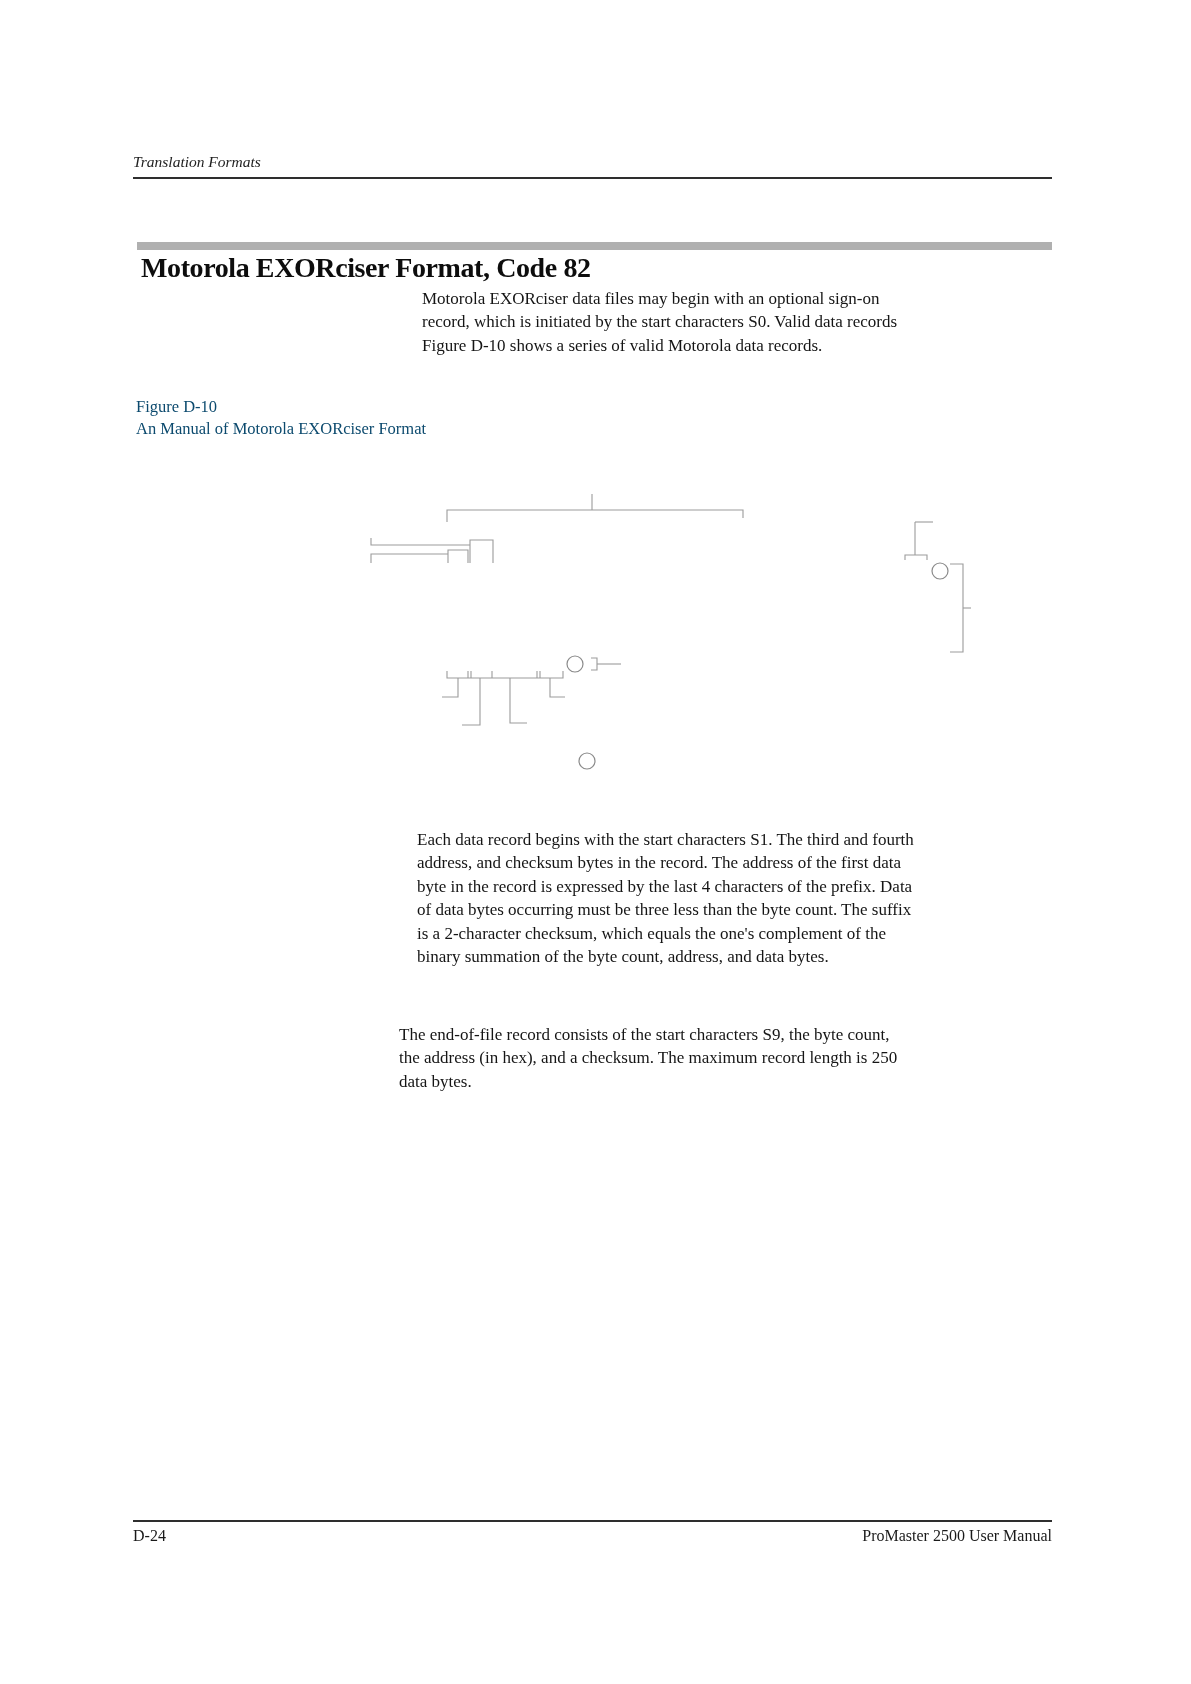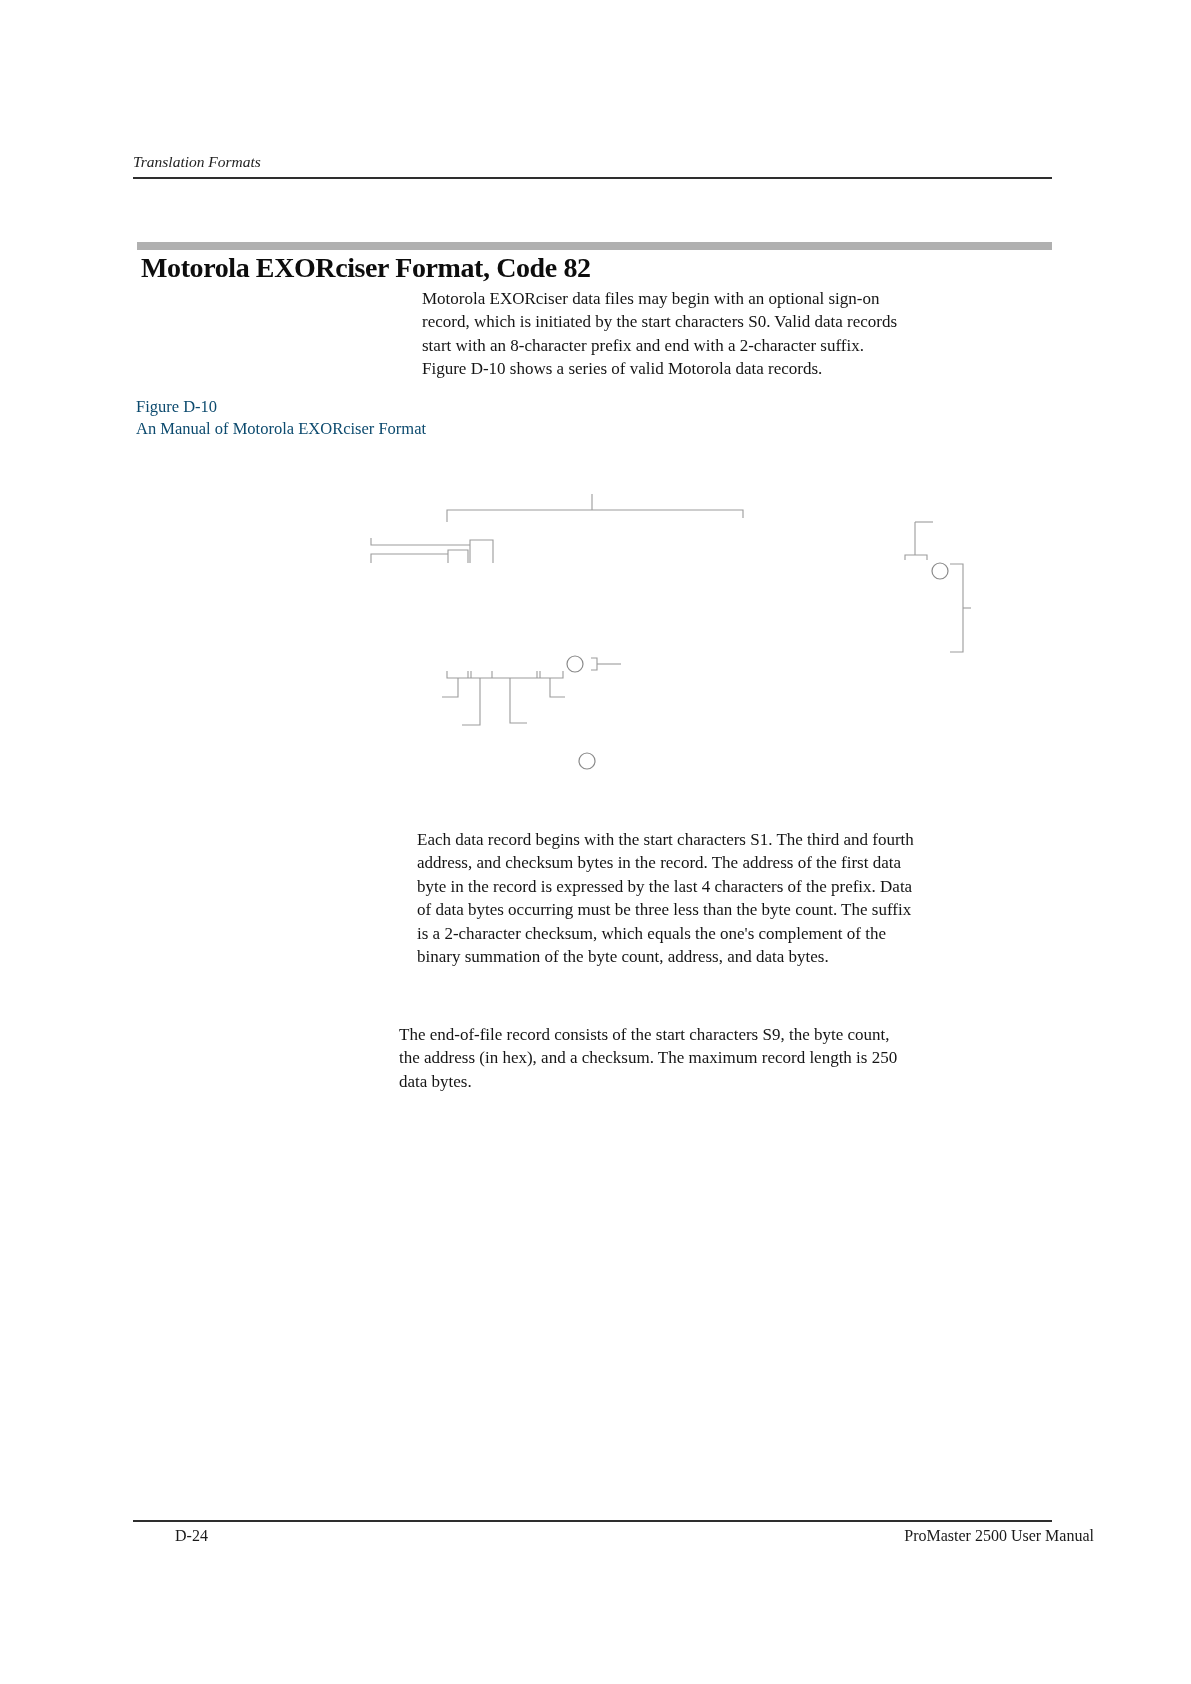--- a/index.html
+++ b/index.html
@@ -63,37 +63,36 @@
   }
 
   
   .footer-rule {
     left:133px; top:1520px; width:919px; height:1.5px;
     background:#2e2e2e;
   }
   .footer-row {
     left:133px; top:1527px; width:919px;
     display:flex; justify-content:space-between;
-    font-size:16px; color:#1a1a1a;margin-left:42px;
+    font-size:16px; color:#1a1a1a;
   }
 </style>
 </head>
 <body>
 
 <div class="abs running-header">Translation Formats</div>
 <div class="abs header-rule"></div>
 
 <div class="abs accent-bar" style="background: rgb(176, 176, 176);"></div>
 
 <h1 class="abs section-title">Motorola EXORciser Format, Code 82</h1>
 
 <div class="abs textblock intro-block">
     <div>Motorola EXORciser data files may begin with an optional sign-on</div>
     <div>record, which is initiated by the start characters S0. Valid data records</div>
-    <div>start with an 8-character prefix and end with a 2-character suffix.</div>
     <div>Figure D-10 shows a series of valid Motorola data records.</div>
   </div>
 
 <div class="abs figure-caption">
   <div>Figure D-10</div>
   <div>An Manual of Motorola EXORciser Format</div>
 </div>
 
 <svg class="abs figure-diagram" viewBox="350 470 660 320" width="660" height="320" xmlns="http://www.w3.org/2000/svg">
     <path d="M447,522 L447,510 L743,510 L743,518"></path>

